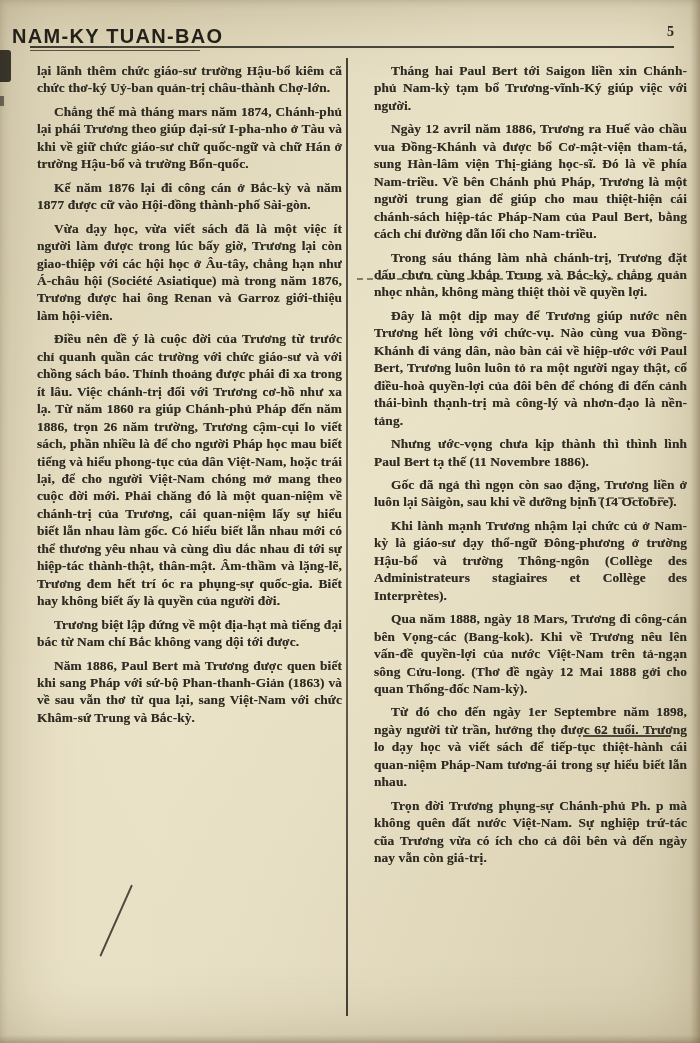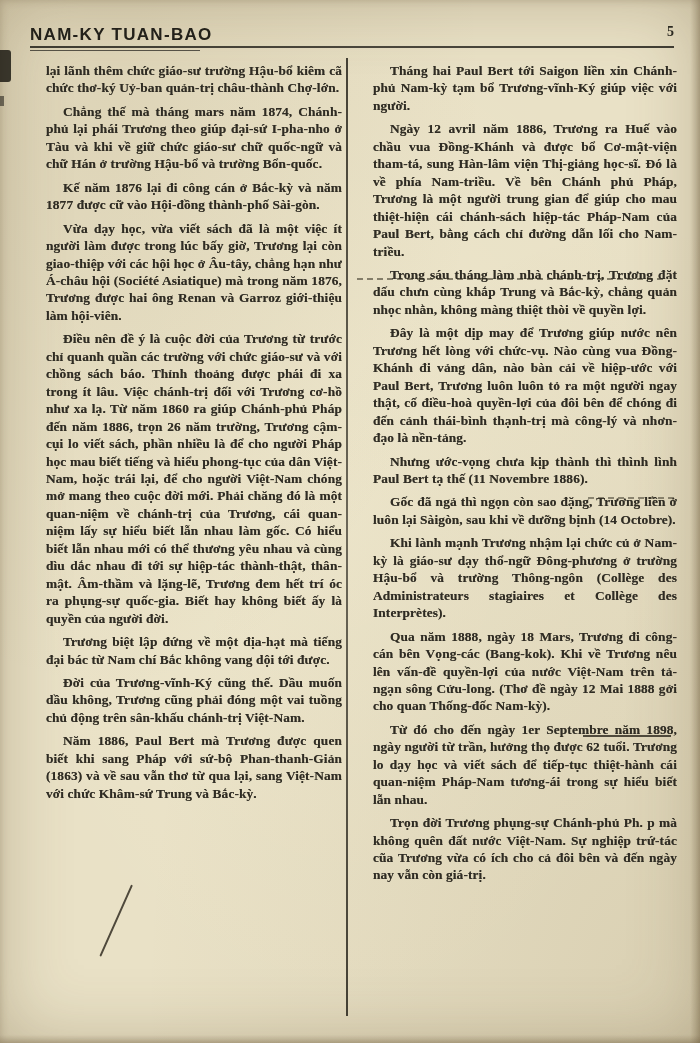--- a/index.html
+++ b/index.html
@@ -11,44 +11,44 @@
   .page{
     position:relative;width:700px;height:1043px;overflow:hidden;
     background:
       radial-gradient(ellipse at 15% 8%, rgba(120,100,55,.10), transparent 45%),
       radial-gradient(ellipse at 92% 95%, rgba(115,95,50,.12), transparent 55%),
       radial-gradient(ellipse at 50% 50%, rgba(255,250,225,.20), transparent 70%),
       #e9e1c6;
     box-shadow: inset 0 0 70px rgba(95,75,40,.30), inset 0 0 8px rgba(80,60,30,.25);
   }
   .header-title{
-    position:absolute;left:30px;top:25px;
+    position:absolute;left:12px;top:25px;
     font-family:"Liberation Sans", sans-serif;
-    font-weight:700;font-size:17px;letter-spacing:1.3px;color:#23211a;
+    font-weight:700;font-size:20px;letter-spacing:1.3px;color:#23211a;
   }
   .page-num{
     position:absolute;right:26px;top:24px;
     font-size:14px;font-weight:700;color:#2c2a22;
   }
   .rule-main{
     position:absolute;left:30px;top:46px;width:644px;height:2px;
     background:linear-gradient(90deg,#2a2820 0%, #35322a 55%, #2a2820 100%);
     opacity:.88;
   }
   .rule-title{
     position:absolute;left:30px;top:50px;width:170px;height:1px;
     background:#35322a;opacity:.8;
   }
   .col{
     position:absolute;top:62px;
   }
   .col-left{left:30px;width:312px;}
-  .col-right{left:357px;width:320px;}
+  .col-right{left:367px;width:320px;}
   .col p{
-    margin:0 0 6px 16px;
+    margin:0 0 6px 7px;
     font-size:13.4px;line-height:17.45px;
     font-weight:700;
     text-align:justify;
     text-indent:17px;
     color:#2f2c24;
     letter-spacing:.1px;
     text-shadow:0 0 .5px rgba(45,40,28,.55);
   }
   .col p.no-indent{text-indent:0;}
   .divider{
@@ -100,21 +100,20 @@
   <div class="rule-main"></div>
   <div class="rule-title"></div>
 
   <div class="col col-left">
     <p class="no-indent">lại lãnh thêm chức giáo-sư trường Hậu-bổ kiêm cã chức thơ-ký Uỷ-ban quản-trị châu-thành Chợ-lớn.</p>
     <p>Chẳng thế mà tháng mars năm 1874, Chánh-phủ lại phái Trương theo giúp đại-sứ I-pha-nho ở Tàu và khi về giữ chức giáo-sư chữ quốc-ngữ và chữ Hán ở trường Hậu-bổ và trường Bổn-quốc.</p>
     <p>Kế năm 1876 lại đi công cán ở Bắc-kỳ và năm 1877 được cữ vào Hội-đồng thành-phố Sài-gòn.</p>
     <p>Vừa dạy học, vừa viết sách đã là một việc ít người làm được trong lúc bấy giờ, Trương lại còn giao-thiệp với các hội học ở Âu-tây, chẳng hạn như Á-châu hội (Société Asiatique) mà trong năm 1876, Trương được hai ông Renan và Garroz giới-thiệu làm hội-viên.</p>
     <p>Điều nên đề ý là cuộc đời của Trương từ trước chỉ quanh quần các trường với chức giáo-sư và với chồng sách báo. Thỉnh thoảng được phái đi xa trong ít lâu. Việc chánh-trị đối với Trương cơ-hồ như xa lạ. Từ năm 1860 ra giúp Chánh-phủ Pháp đến năm 1886, trọn 26 năm trường, Trương cậm-cụi lo viết sách, phần nhiều là để cho người Pháp học mau biết tiếng và hiểu phong-tục của dân Việt-Nam, hoặc trái lại, để cho người Việt-Nam chóng mở mang theo cuộc đời mới. Phải chăng đó là một quan-niệm về chánh-trị của Trương, cái quan-niệm lấy sự hiểu biết lẫn nhau làm gốc. Có hiểu biết lẫn nhau mới có thể thương yêu nhau và cùng dìu dắc nhau đi tới sự hiệp-tác thành-thật, thân-mật. Âm-thầm và lặng-lẽ, Trương đem hết trí óc ra phụng-sự quốc-gia. Biết hay không biết ấy là quyền của người đời.</p>
     <p>Trương biệt lập đứng về một địa-hạt mà tiếng đại bác từ Nam chí Bắc không vang dội tới được.</p>
-    <p>Đời của Trương-vĩnh-Ký cũng thế. Dầu muốn dầu không, Trương cũng phải đóng một vai tuồng chủ động trên sân-khấu chánh-trị Việt-Nam.</p>
     <p>Năm 1886, Paul Bert mà Trương được quen biết khi sang Pháp với sứ-bộ Phan-thanh-Giản (1863) và về sau vẫn thơ từ qua lại, sang Việt-Nam với chức Khâm-sứ Trung và Bắc-kỳ.</p>
   </div>
 
   <div class="divider"></div>
 
   <div class="col col-right">
     <p>Tháng hai Paul Bert tới Saigon liền xin Chánh-phủ Nam-kỳ tạm bổ Trương-vĩnh-Ký giúp việc với người.</p>
     <p>Ngày 12 avril năm 1886, Trương ra Huế vào chầu vua Đồng-Khánh và được bổ Cơ-mật-viện tham-tá, sung Hàn-lâm viện Thị-giảng học-sĩ. Đó là về phía Nam-triều. Về bên Chánh phủ Pháp, Trương là một người trung gian để giúp cho mau thiệt-hiện cái chánh-sách hiệp-tác Pháp-Nam của Paul Bert, bằng cách chỉ đường dẫn lối cho Nam-triều.</p>
     <p>Trong sáu tháng làm nhà chánh-trị, Trương đặt dấu chưn cùng khắp Trung và Bắc-kỳ, chẳng quản nhọc nhằn, không màng thiệt thòi về quyền lợi.</p>
     <p>Đây là một dịp may để Trương giúp nước nên Trương hết lòng với chức-vụ. Nào cùng vua Đồng-Khánh đi vảng dân, nào bàn cải về hiệp-ước với Paul Bert, Trương luôn luôn tỏ ra một người ngay thật, cố điều-hoà quyền-lợi của đôi bên để chóng đi đến cảnh thái-bình thạnh-trị mà công-lý và nhơn-đạo là nền-tảng.</p>

